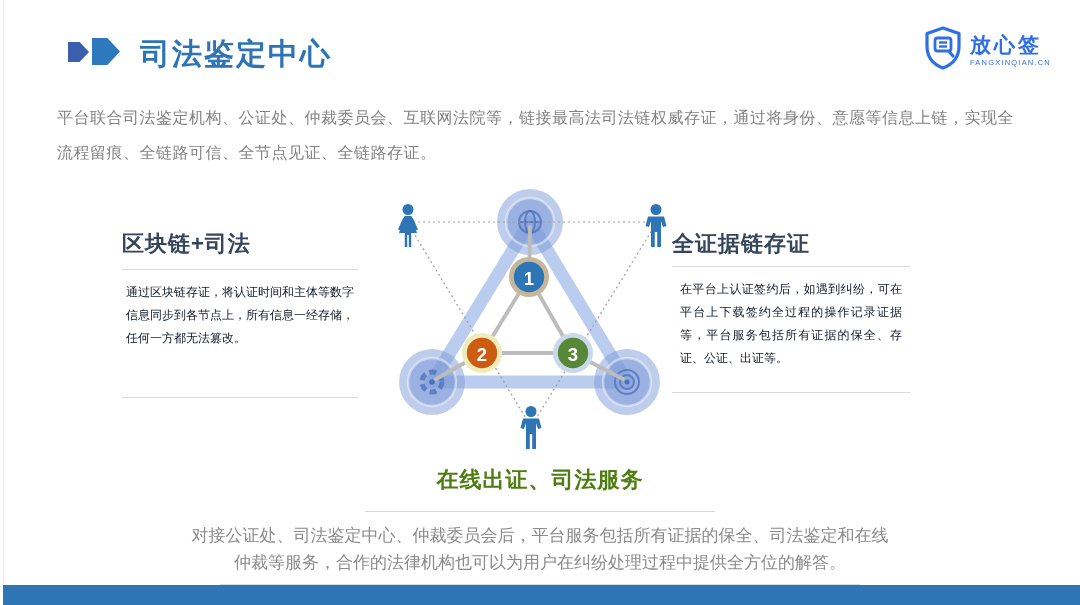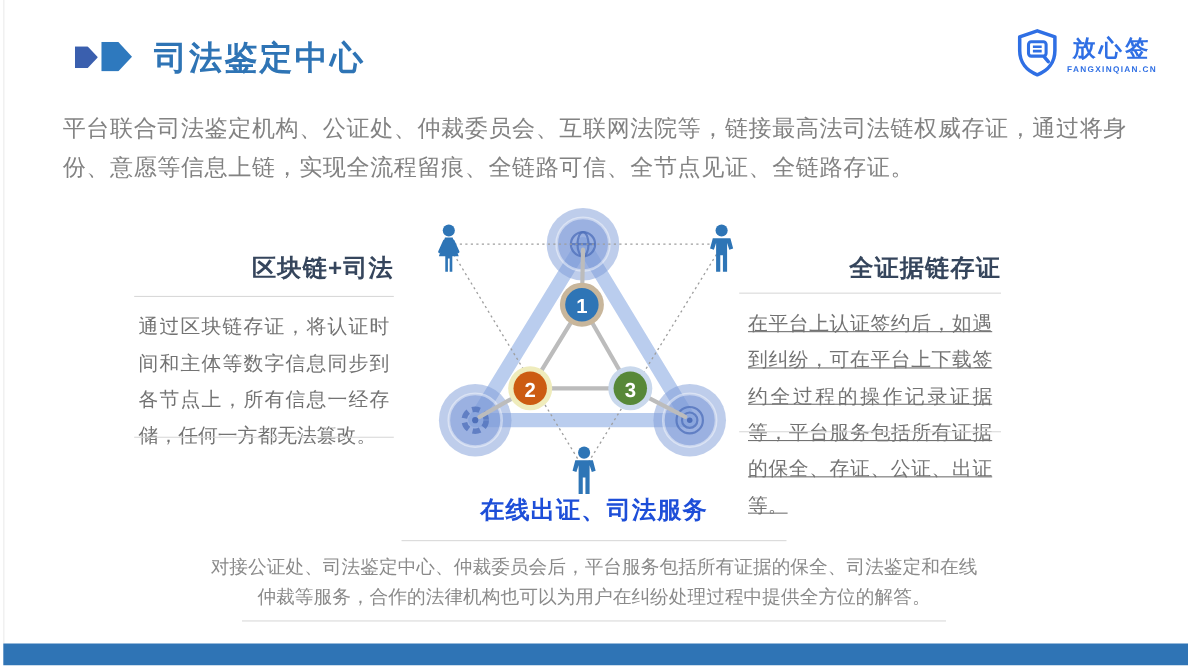--- a/index.html
+++ b/index.html
@@ -11,44 +11,44 @@
   
   .edge-line{left:3px;top:0;width:1px;height:585px;background:#ececec;}
   
   .arrow{clip-path:polygon(0 0,55% 0,100% 50%,55% 100%,0 100%);}
   .arrow1{left:68px;top:42px;width:21px;height:20px;background:#3a5fae;}
   .arrow2{left:92px;top:38px;width:28px;height:27px;background:#2e79be;}
   h1.title{left:140px;top:38px;margin:0;font-size:30px;line-height:32px;font-weight:bold;
     color:#2e74b5;letter-spacing:2px;}
   
   .logo{left:923px;top:26px;display:flex;align-items:center;gap:7px;}
-  .logo-text{display:flex;flex-direction:column;line-height:1;align-items:center;}
+  .logo-text{display:flex;flex-direction:column;line-height:1;}
   .logo-name{font-size:21px;font-weight:bold;color:#2f6fe4;letter-spacing:3px;}
-  .logo-domain{font-size:7.5px;color:#2f6fe4;letter-spacing:1.2px;margin-top:4px;font-weight:bold;}
+  .logo-domain{font-size:7.5px;color:#2f6fe4;letter-spacing:1.2px;margin-top:4px;font-weight:normal;}
   
-  .intro{left:57px;top:100px;width:968px;margin:0;font-size:21px;line-height:35px;
+  .intro{left:57px;top:100px;width:968px;margin:0;font-size:16px;line-height:35px;
     color:#828282;letter-spacing:0.5px;}
   
   .panel{height:175px;}
   .panel h2{margin:0;font-size:22px;line-height:32px;font-weight:bold;color:#35455c;
-    text-align:right;letter-spacing:1px;}
+    text-align:left;letter-spacing:1px;}
   .rule{position:absolute;left:0;right:0;height:1px;background:#d9d9d9;}
-  .panel-body{position:absolute;font-size:18px;line-height:33px;color:#737373;
+  .panel-body{position:absolute;font-size:12px;line-height:23px;color:#0f172a;
     text-align:justify;}
   .panel-left{left:122px;top:228px;width:236px;}
   .panel-left .rule-top{top:41px;}
   .panel-left .panel-body{top:53px;left:4px;width:228px;}
   .panel-left .rule-bottom{top:169px;}
   .panel-right{left:672px;top:228px;width:238px;}
   .panel-right .rule-top{top:38px;}
-  .panel-right .panel-body{top:50px;left:8px;width:222px;text-decoration:underline;}
+  .panel-right .panel-body{top:50px;left:8px;width:222px;}
   .panel-right .rule-bottom{top:164px;}
   
   .panel-bottom{left:0;right:0;top:449px;text-align:center;}
-  .panel-bottom h2{margin:0;font-size:22px;line-height:30px;font-weight:bold;color:#1d4ed8;letter-spacing:1px;}
+  .panel-bottom h2{margin:16px;font-size:22px;line-height:30px;font-weight:bold;color:#4d7c0f;letter-spacing:1px;}
   .rule-mid{width:350px;height:1px;background:#d9d9d9;margin:12px auto 0;}
   .panel-bottom p{margin:11px auto 0;width:700px;font-size:17px;line-height:26.5px;color:#8a8a8a;}
   .rule-wide{width:640px;height:1px;background:#d9d9d9;margin:8px auto 0;}
   
   .bottom-bar{left:3px;right:0;top:585px;height:20px;background:#2f74b5;}
   
   .diagram{left:370px;top:183px;}
   .diagram text{font-family:"Liberation Sans","DejaVu Sans",sans-serif;}
 </style>
 </head>

